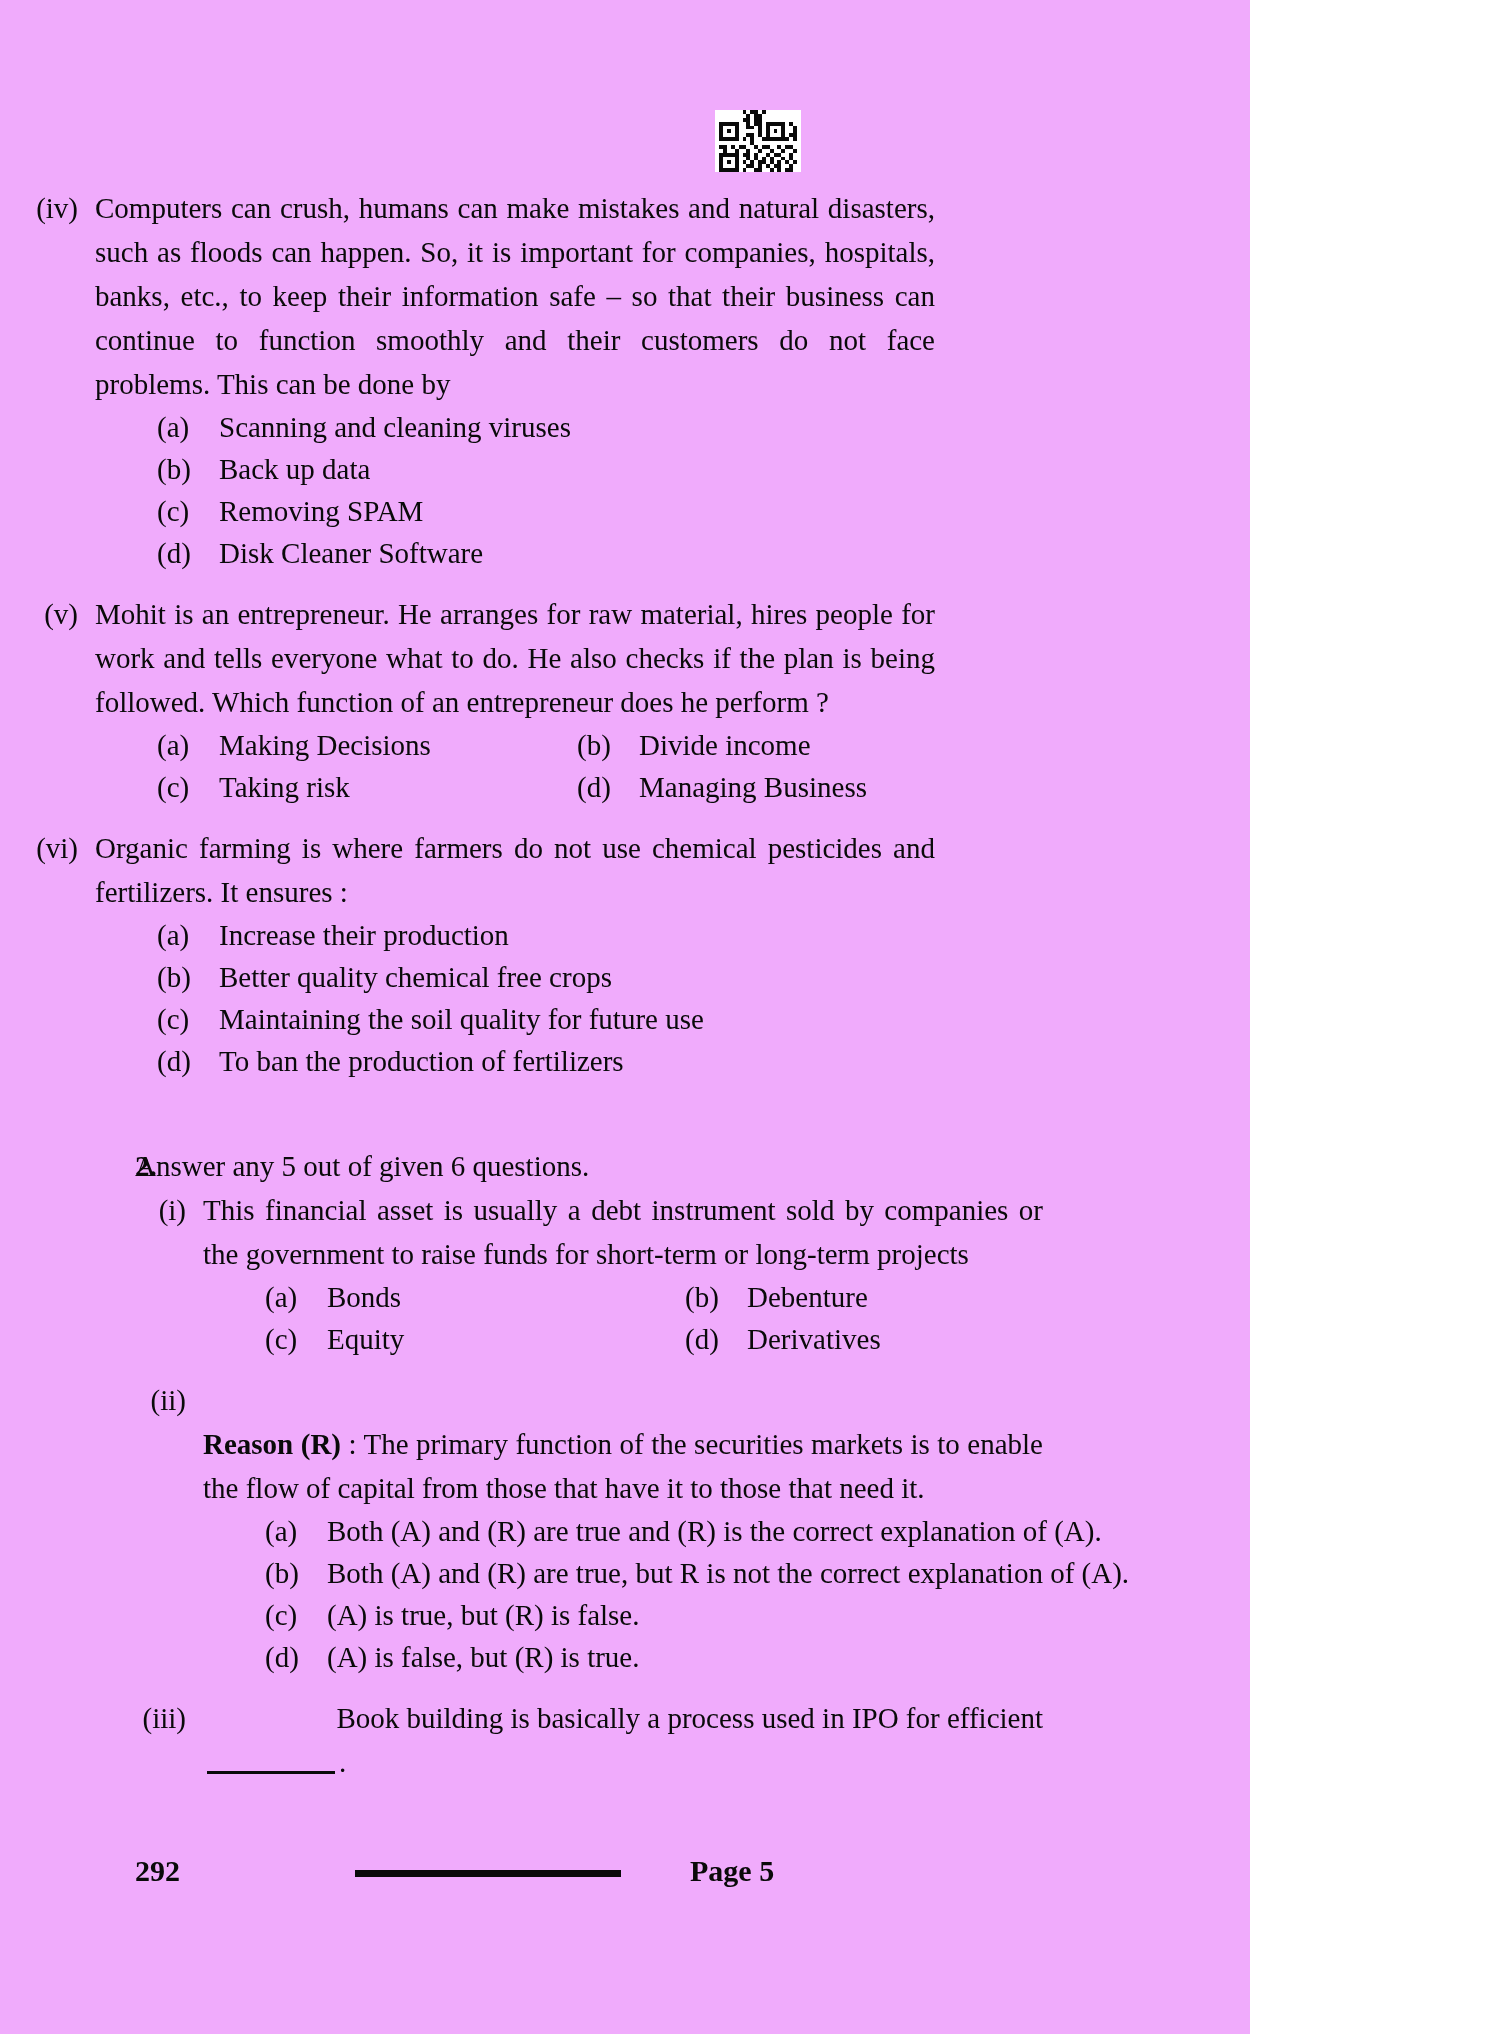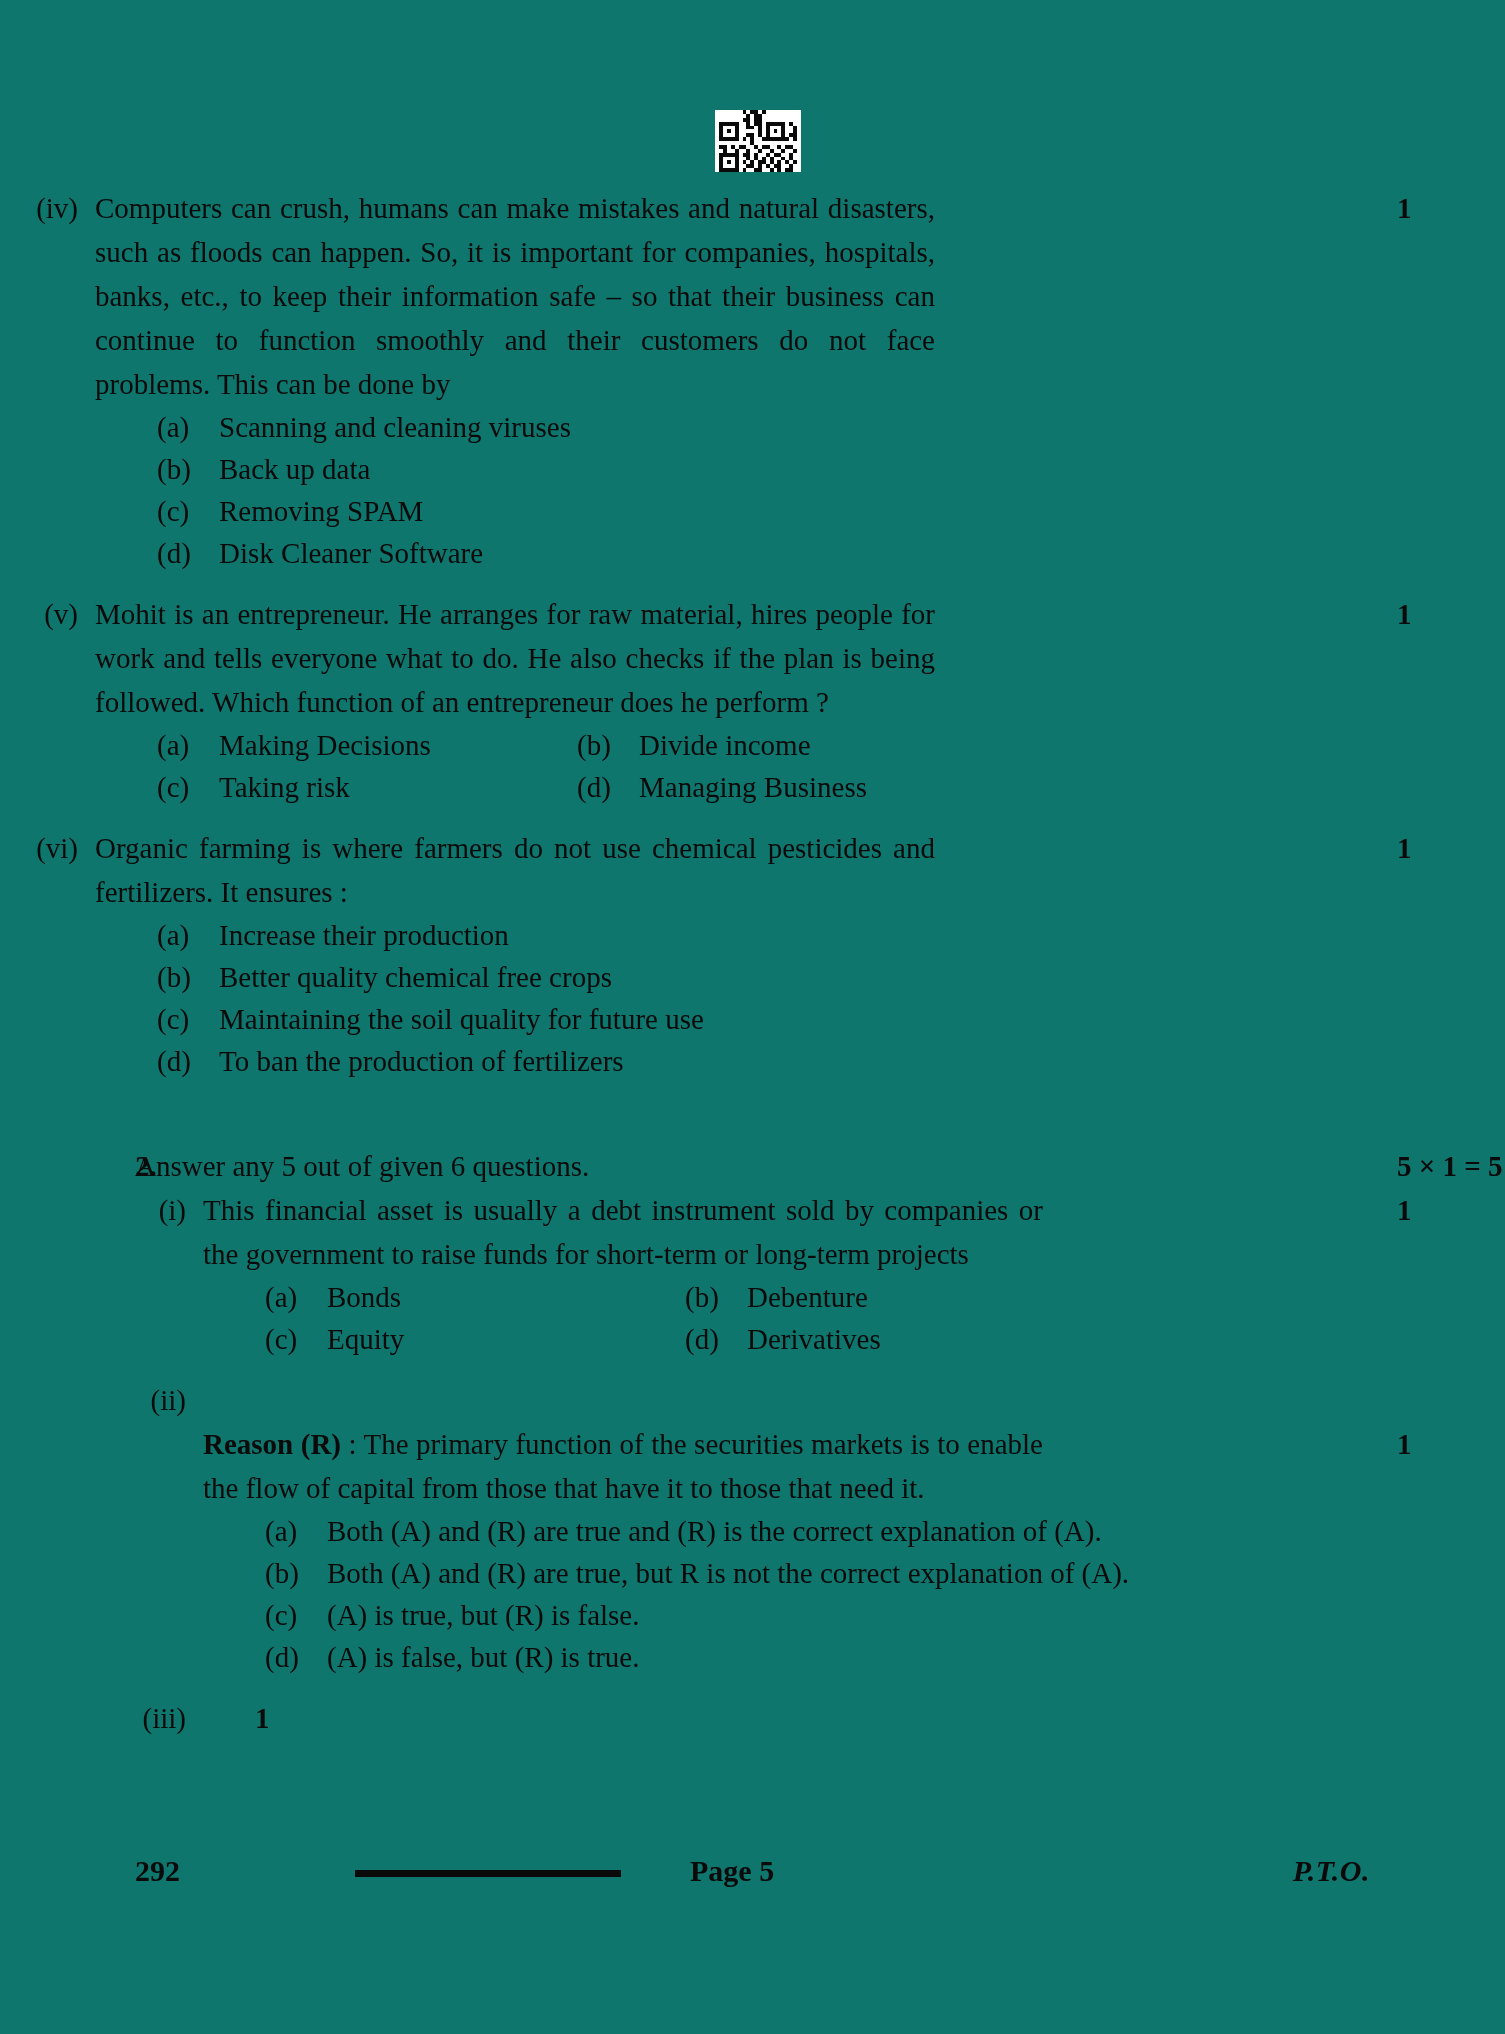--- a/index.html
+++ b/index.html
@@ -7,23 +7,23 @@
     margin: 0;
     padding: 0;
     background: #ffffff;
   }
   body {
     font-family: "Liberation Serif", "DejaVu Serif", serif;
     color: #0a0a0a;
   }
   .page {
     position: relative;
-    width: 1505px;
+    width: 1250px;
     height: 2034px;
-    background: #0f766e;
+    background: #f0abfc;
     overflow: hidden;
     box-sizing: border-box;
   }
 
   
   .qr-wrap {
     position: absolute;
     left: 714px;
     top: 110px;
     width: 88px;
@@ -442,20 +442,23 @@
           </li>
         </ul>
       </div>
       <div class="marks-col"></div>
     </div>
 
     <div class="gap-sm"></div>
 
     <div class="qrow">
       <div class="num-roman roman-indent">(iii)</div>
+      <div class="body-col">
+        <p class="stem tight"><span>Book building is basically a process used in IPO for efficient</span><span class="blank-line"></span><span>.</span></p>
+      </div>
       <div class="marks-col">1</div>
     </div>
 
   </div>
 
   <div class="footer">
     <div class="footer-code">292</div>
     <div class="footer-rule"></div>
     <div class="footer-page">Page 5</div>
     <div class="footer-pto">P.T.O.</div>

